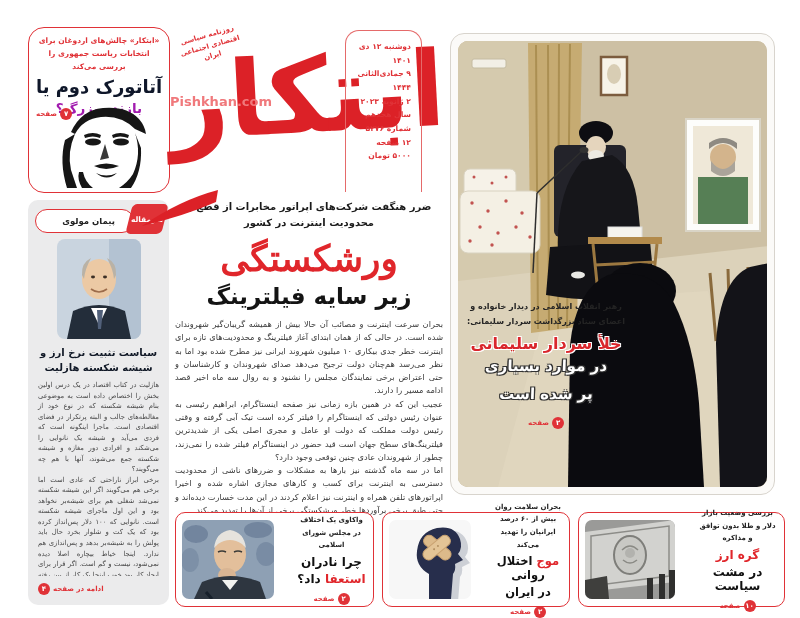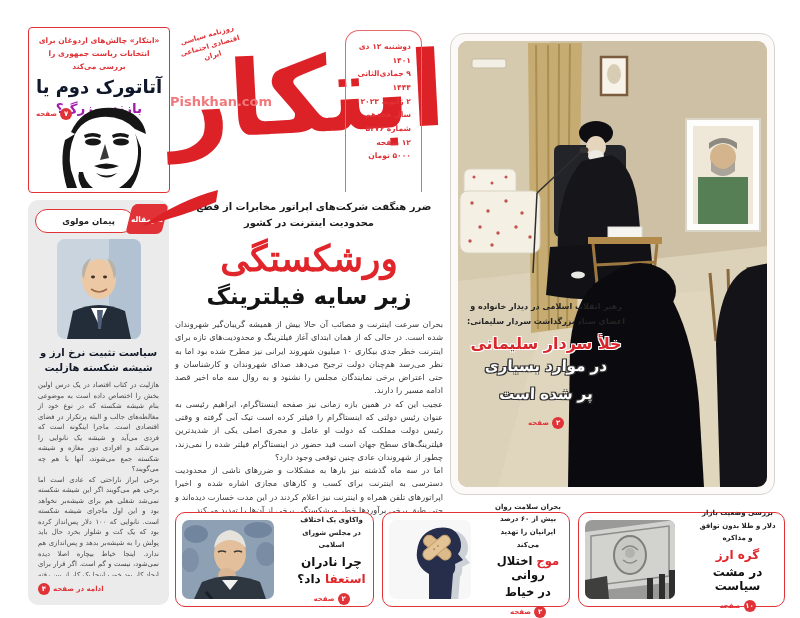--- a/index.html
+++ b/index.html
@@ -1,20 +1,20 @@
 <!DOCTYPE html>
 <html><head>
 <meta charset="utf-8">
 <style>
   html,body{margin:0;padding:0;background:#fff;}
   .page{position:relative;width:800px;height:618px;background:#ffffff;overflow:hidden;
         font-family:"DejaVu Sans",sans-serif;}
   
   .promo{position:absolute;left:28px;top:27px;width:140px;height:164px;border:1.5px solid #e03237;
-         border-radius:4px;background:#fff;text-align:center;direction:rtl;overflow:hidden;}
+         border-radius:16px;background:#fff;text-align:center;direction:rtl;overflow:hidden;}
   .promo-kicker{font-size:7.5px;font-weight:bold;color:#e03237;line-height:1.7;padding:7px 8px 0 8px;}
   .promo-h1{font-size:18px;font-weight:bold;color:#0f172a;margin-top:3px;}
   .promo-h2{font-size:13.5px;font-weight:bold;color:#a21caf;margin-top:3px;}
   .promo-badge{position:absolute;left:7px;top:80px;}
   .promo-art{position:absolute;right:4px;bottom:0;}
   
   .mast-title{position:absolute;left:168px;top:0;width:278px;height:192px;line-height:192px;
               text-align:center;font-size:104px;font-weight:bold;color:#dc2127;
               transform:rotate(-3deg);z-index:1;direction:rtl;}
   .mast-tag{position:absolute;left:172px;top:30px;width:76px;text-align:center;font-size:7px;
@@ -301,21 +301,21 @@
             <circle cx="50" cy="27" r="1" fill="#b08d5e"></circle>
         </g>
       </svg>
     </span>
     <div class="txt">
       <div class="b-kicker">بحران سلامت روان بیش از ۶۰ درصد ایرانیان را تهدید می‌کند</div>
       <div class="b-line" style="font-size:11.5px">
         <span class="red">موج</span>
         <span>اختلال روانی</span>
       </div>
-      <div class="b-line" style="font-size:11.5px">در خیاط</div>
+      <div class="b-line" style="font-size:11.5px">در ایران</div>
       <div class="b-badge badge">
         <span class="num">۲</span>
         <span class="word">صفحه</span>
       </div>
     </div>
   </div>
 
   <div class="bbox boxC">
     <span class="art">
       <svg width="90" height="79" viewBox="0 0 90 79">

